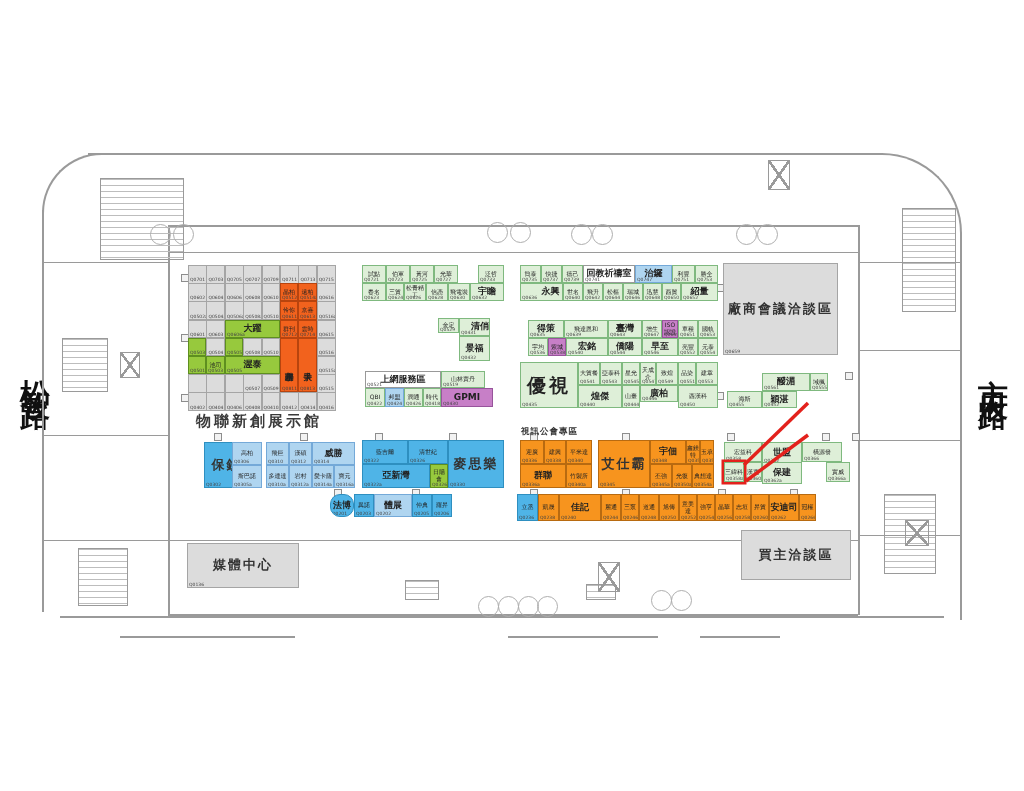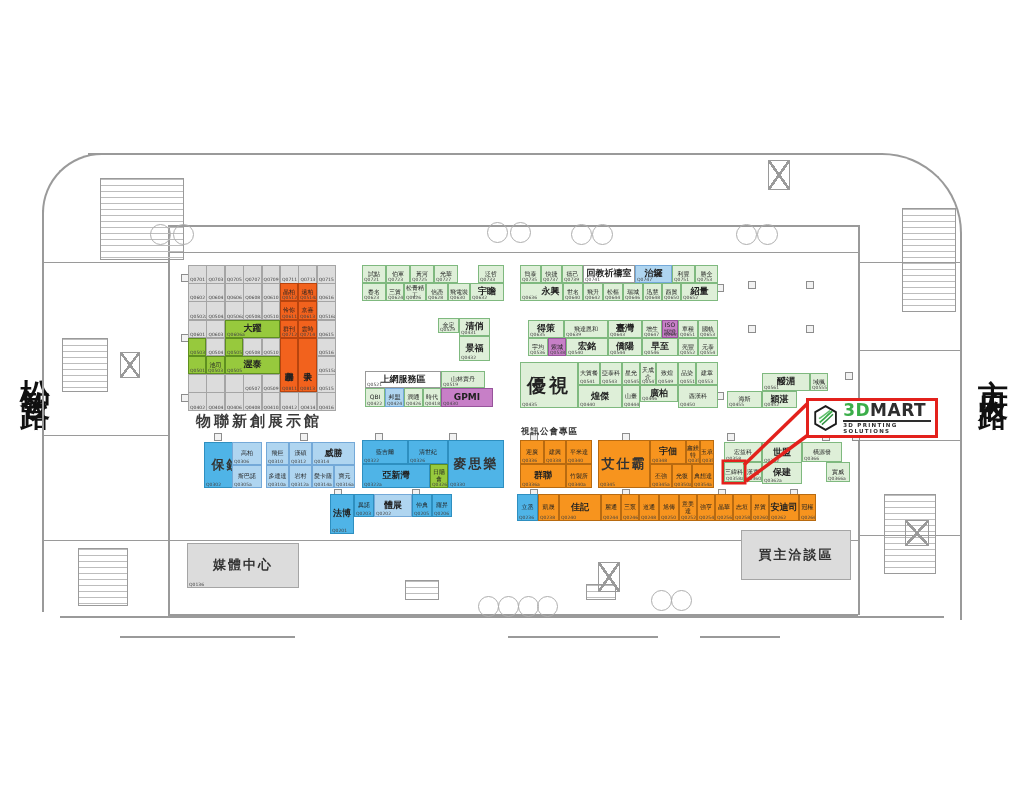--- a/index.html
+++ b/index.html
@@ -392,21 +392,21 @@
         <span class="code">Q0630</span>
       </div>
       <div class="booth s-b" style="left: 470px; top: 283px; width: 34px; height: 18px; background: rgb(222, 239, 216); border-color: rgb(127, 185, 127);">
         <span class="lbl">宇瞻</span>
         <span class="code">Q0632</span>
       </div>
       <div class="booth" style="left: 438px; top: 318px; width: 21px; height: 15px; background: rgb(222, 239, 216); border-color: rgb(127, 185, 127);">
         <span class="lbl">金定</span>
         <span class="code">Q0529</span>
       </div>
-      <div class="booth s-b" style="left: 459px; top: 318px; width: 31px; height: 18px; background: rgb(222, 239, 216); border-color: rgb(127, 185, 127);">
+      <div class="booth s-b" style="left: 459px; top: 318px; width: 31px; height: 18px; background: rgb(222, 239, 216); border-color: rgb(127, 185, 127); justify-content: flex-end;">
         <span class="lbl">清俏</span>
         <span class="code">Q0431</span>
       </div>
       <div class="booth s-b" style="left: 459px; top: 336px; width: 31px; height: 25px; background: rgb(222, 239, 216); border-color: rgb(127, 185, 127);">
         <span class="lbl">景福</span>
         <span class="code">Q0432</span>
       </div>
       <div class="booth s-b" style="left: 365px; top: 371px; width: 76px; height: 17px; background: rgb(255, 255, 255); border-color: rgb(153, 153, 153);">
         <span class="lbl">上網服務區</span>
         <span class="code">Q0521</span>
@@ -608,20 +608,24 @@
         <span class="code">Q0555</span>
       </div>
       <div class="booth" style="left: 727px; top: 391px; width: 35px; height: 17px; background: rgb(222, 239, 216); border-color: rgb(127, 185, 127);">
         <span class="lbl">海斯</span>
         <span class="code">Q0455</span>
       </div>
       <div class="booth s-b" style="left: 762px; top: 391px; width: 35px; height: 17px; background: rgb(222, 239, 216); border-color: rgb(127, 185, 127);">
         <span class="lbl">穎湛</span>
         <span class="code">Q0452</span>
       </div>
+      <div class="booth s-xl" style="left: 723px; top: 263px; width: 115px; height: 92px; background: rgb(220, 220, 220); border-color: rgb(165, 165, 165);">
+        <span class="lbl">廠商會議洽談區</span>
+        <span class="code">Q0659</span>
+      </div>
       <div class="booth s-xl" style="left: 187px; top: 543px; width: 112px; height: 45px; background: rgb(220, 220, 220); border-color: rgb(165, 165, 165);">
         <span class="lbl">媒體中心</span>
         <span class="code">Q0136</span>
       </div>
       <div class="booth s-xl" style="left: 741px; top: 530px; width: 110px; height: 50px; background: rgb(220, 220, 220); border-color: rgb(165, 165, 165);">
         <span class="lbl">買主洽談區</span>
       </div>
       <div class="booth s-xl" style="left: 187px; top: 442px; width: 45px; height: 46px; background: rgb(79, 180, 231); border-color: rgb(46, 143, 192); margin-left: 17px;">
         <span class="lbl">保銳</span>
         <span class="code">Q0302</span>
@@ -751,21 +755,21 @@
         <span class="code">Q0360a</span>
       </div>
       <div class="booth s-b" style="left: 762px; top: 462px; width: 40px; height: 22px; background: rgb(222, 239, 216); border-color: rgb(127, 185, 127);">
         <span class="lbl">保建</span>
         <span class="code">Q0362a</span>
       </div>
       <div class="booth" style="left: 826px; top: 462px; width: 24px; height: 20px; background: rgb(222, 239, 216); border-color: rgb(127, 185, 127);">
         <span class="lbl">實威</span>
         <span class="code">Q0366a</span>
       </div>
-      <div class="booth s-b" style="left: 330px; top: 494px; width: 24px; height: 40px; background: rgb(79, 180, 231); border-color: rgb(46, 143, 192);">
+      <div class="booth s-b" style="left: 330px; top: 494px; width: 24px; height: 23px; background: rgb(79, 180, 231); border-color: rgb(46, 143, 192); border-radius: 10px;">
         <span class="lbl">法博</span>
         <span class="code">Q0201</span>
       </div>
       <div class="booth" style="left: 354px; top: 494px; width: 20px; height: 23px; background: rgb(79, 180, 231); border-color: rgb(46, 143, 192);">
         <span class="lbl">異諾</span>
         <span class="code">Q0203</span>
       </div>
       <div class="booth s-b" style="left: 374px; top: 494px; width: 38px; height: 23px; background: rgb(175, 213, 240); border-color: rgb(116, 169, 216);">
         <span class="lbl">體展</span>
         <span class="code">Q0202</span>
@@ -838,29 +842,16 @@
   <div id="labels">
       <div class="flabel" style="left: 196px; top: 412px; font-size: 15px; letter-spacing: 3px; color: rgb(58, 58, 58);">物聯新創展示館</div>
       <div class="flabel" style="left: 521px; top: 426px; font-size: 8.5px; letter-spacing: 1px; color: rgb(51, 51, 51);">視訊公會專區</div>
     </div>
 
   <svg id="pointer" width="1024" height="791">
     <line x1="744" y1="465" x2="808" y2="403" stroke="#E3211C" stroke-width="3.5"></line>
     <line x1="746" y1="481" x2="808" y2="435" stroke="#E3211C" stroke-width="3.5"></line>
   </svg>
 
-  <div class="logo-box">
-    <svg width="30" height="34" viewBox="0 0 34 36">
-      <polygon points="17,2 31,10 31,26 17,34 3,26 3,10" fill="#ffffff" stroke="#1c1c1c" stroke-width="2.5"></polygon>
-      <path d="M8 19 C13 16 19 11 23 8" stroke="#63c06f" stroke-width="2" fill="none"></path>
-      <path d="M9 24 C14 20 22 12 26 9" stroke="#3BAE49" stroke-width="2.5" fill="none"></path>
-      <path d="M12 27 C17 23 23 17 27 13" stroke="#2c8f3f" stroke-width="2" fill="none"></path>
-    </svg>
-    <div class="logo-text">
-      <div class="lt-row"><span class="g">3D</span><span class="m">MART</span></div>
-      <div class="lt-rule"></div>
-      <div class="lt-tag">3D PRINTING SOLUTIONS</div>
-    </div>
-  </div>
 
   <div class="road v" style="left:14px;top:355px;">松智路</div>
   <div class="road v" style="left:972px;top:355px;">市府路</div>
 </div>
 
 </body></html>

